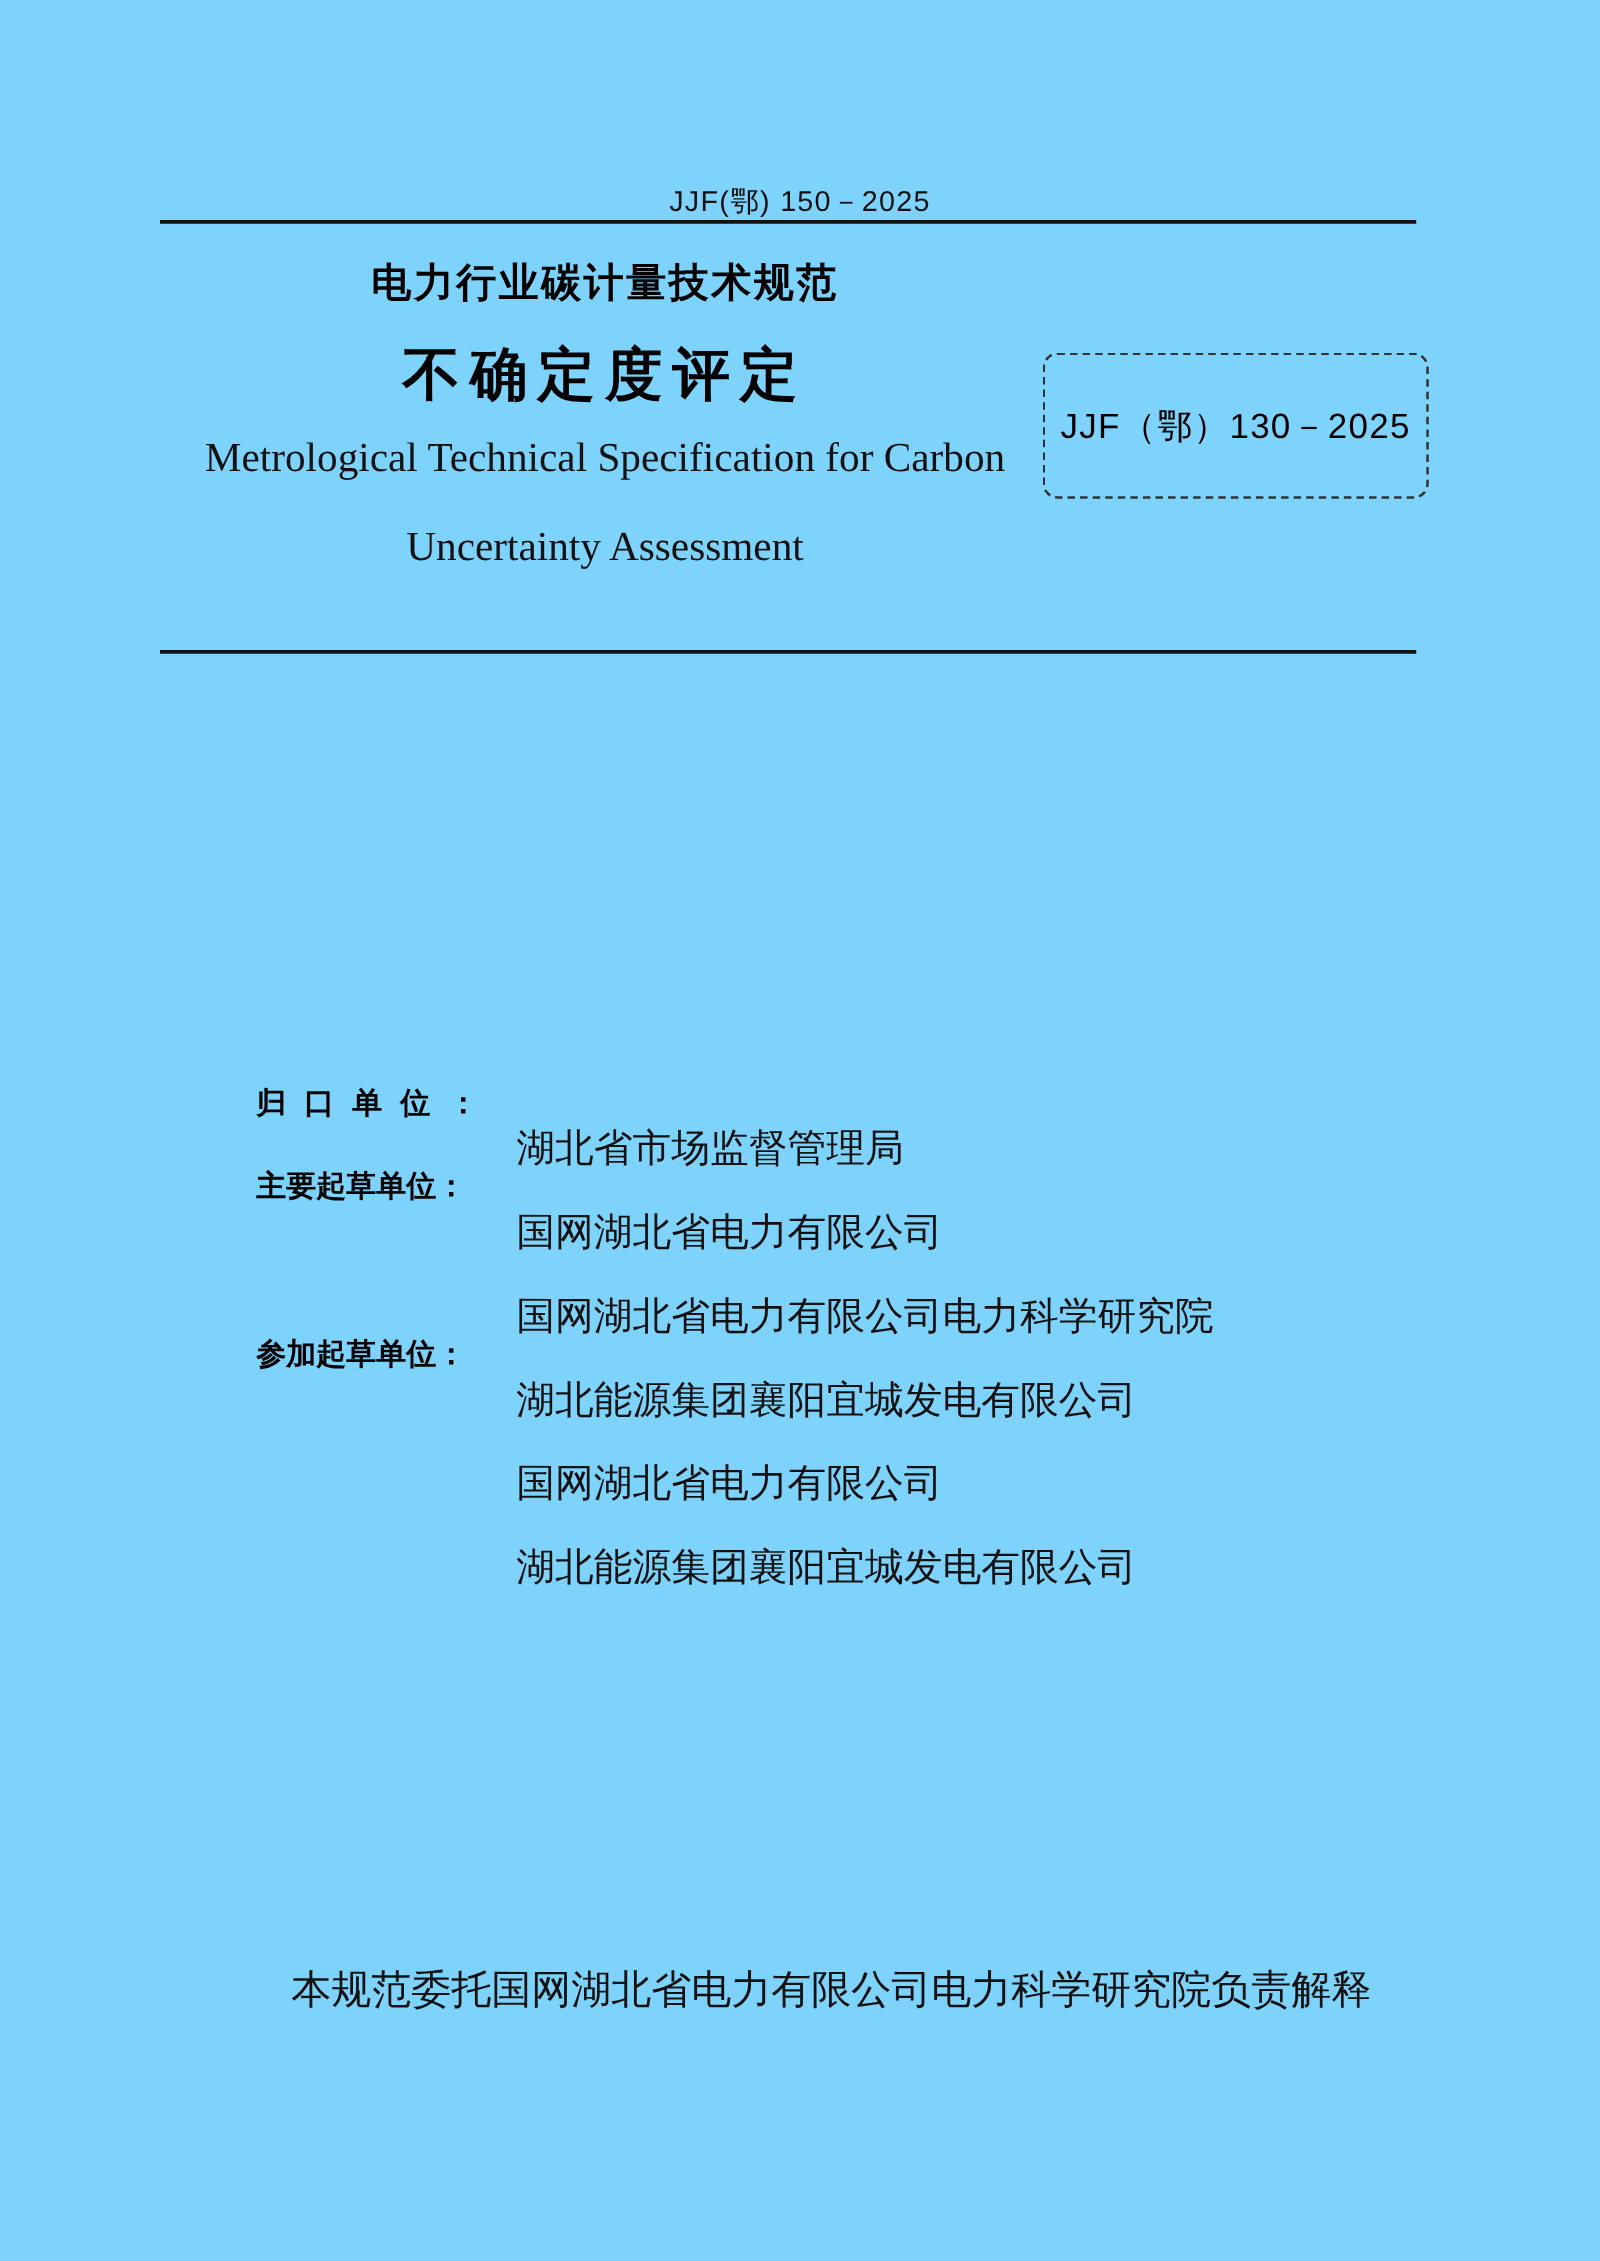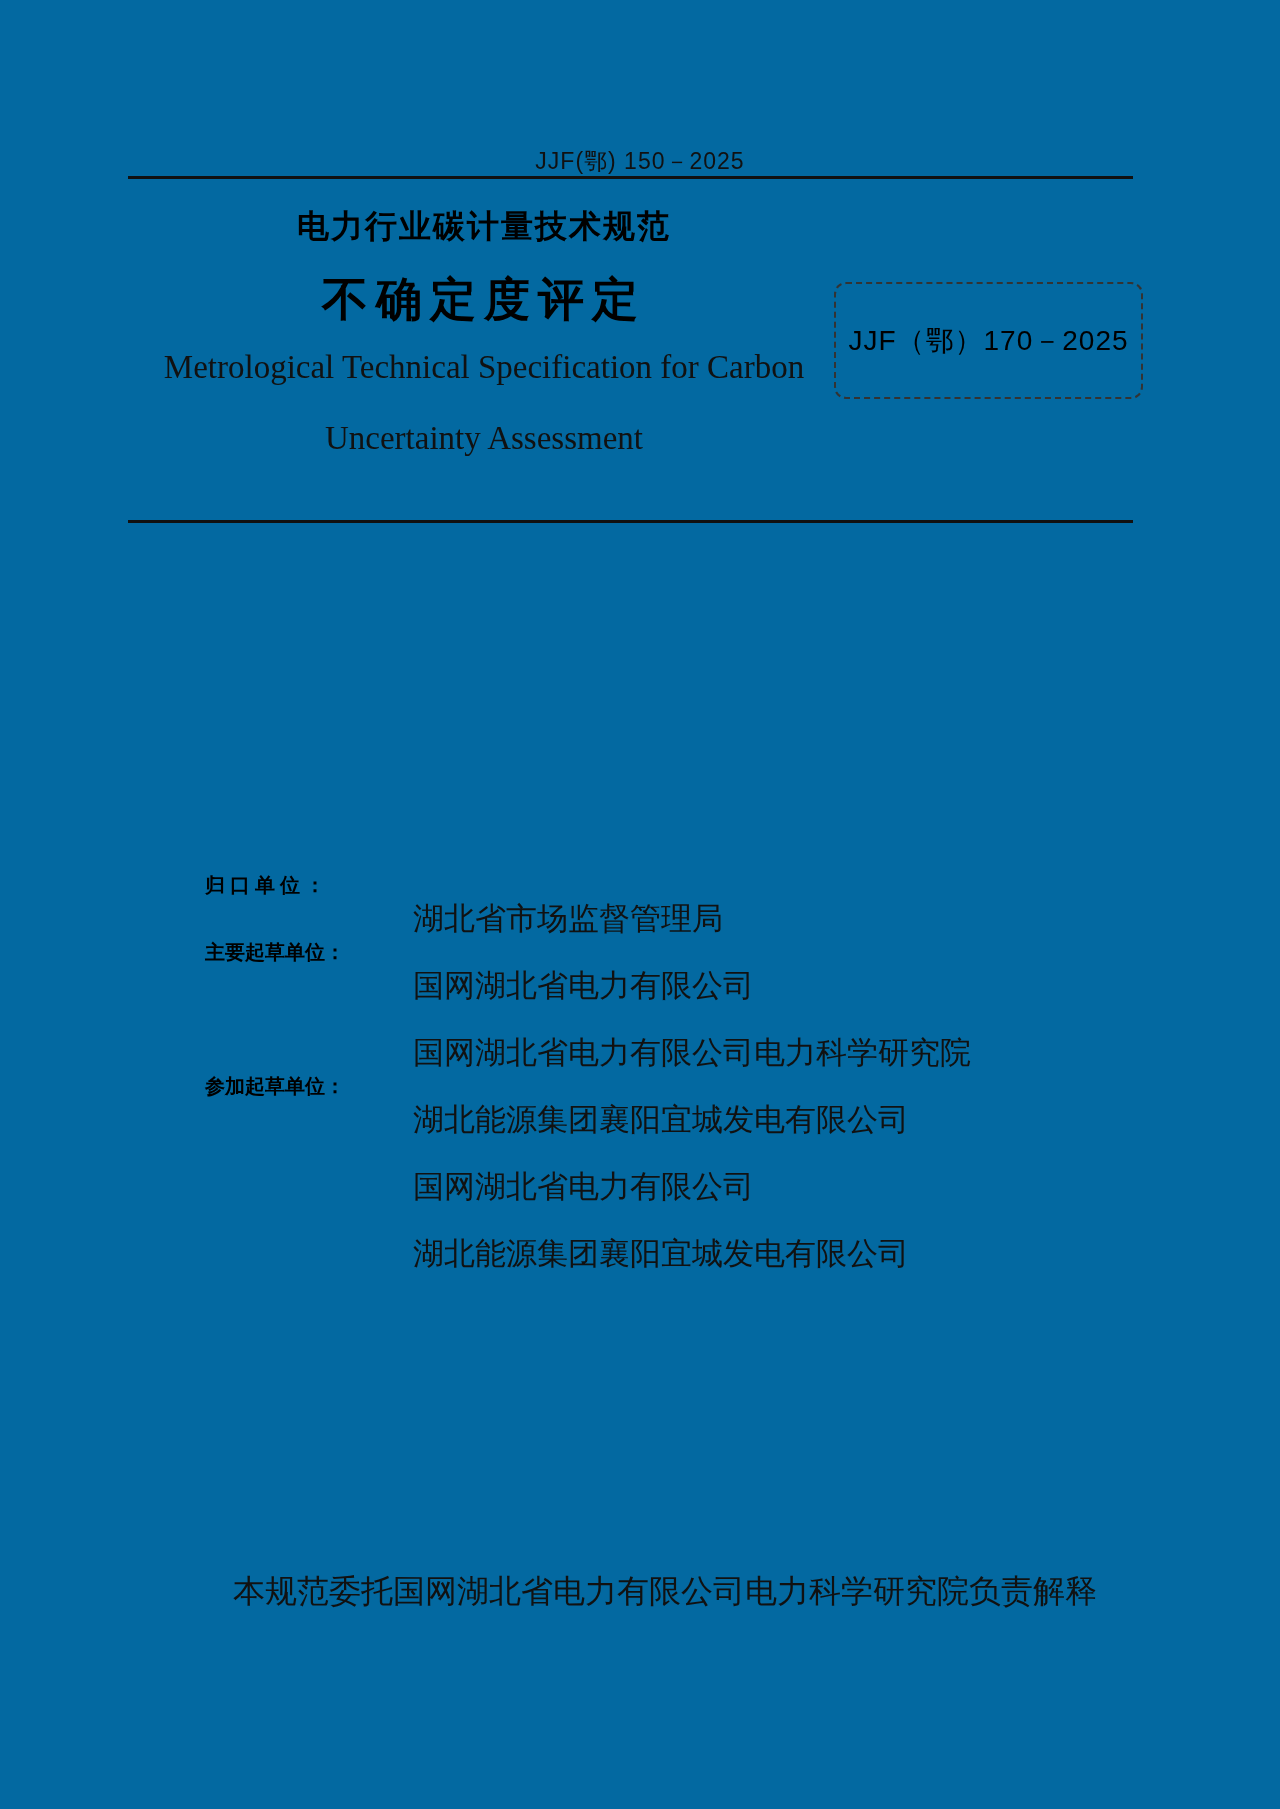--- a/index.html
+++ b/index.html
@@ -4,21 +4,21 @@
 <style>
   html, body {
     margin: 0;
     padding: 0;
     background: #ffffff;
   }
   .page {
     position: relative;
     width: 1280px;
     height: 1809px;
-    background: #0369a1;
+    background: #7dd3fc;
     color: #1a1a1a;
     font-family: "Liberation Sans", sans-serif;
     overflow: hidden;
   }
 
   
   .header-ref {
     position: absolute;
     top: 146px;
     left: 0;
@@ -107,23 +107,23 @@
     width: 960px;
   }
   .org-row {
     display: flex;
     align-items: flex-start;
     height: 67px;
   }
   .org-label {
     flex: 0 0 208px;
     width: 208px;
-    font-family: Liberation Serif, serif;
+    font-family: Liberation Mono, monospace;
     font-weight: bold;
-    font-size: 20px;
+    font-size: 24px;
     line-height: 38px;
     color: #000;
     white-space: nowrap;
   }
   .org-value {
     font-family: "Liberation Serif", "DejaVu Serif", serif;
     font-size: 31px;
     line-height: 38px;
     color: #111;
     white-space: nowrap;
@@ -152,21 +152,21 @@
   <div class="rule rule-top"></div>
 
   <div class="title-block">
     <div class="t-zh1">电力行业碳计量技术规范</div>
     <div class="t-zh2">不确定度评定</div>
     <div class="t-en t-en1">Metrological Technical Specification for Carbon</div>
     <div class="t-en t-en3">Uncertainty Assessment</div>
   </div>
 
   <div class="designation-box">
-    <span class="designation-text">JJF（鄂）170－2025</span>
+    <span class="designation-text">JJF（鄂）130－2025</span>
   </div>
 
   <div class="rule rule-bottom"></div>
 
   <div class="org-list">
     <div class="org-row">
       <span class="org-label">归 口 单 位 ：</span>
       <span class="org-value">湖北省市场监督管理局</span>
     </div>
     <div class="org-row">

